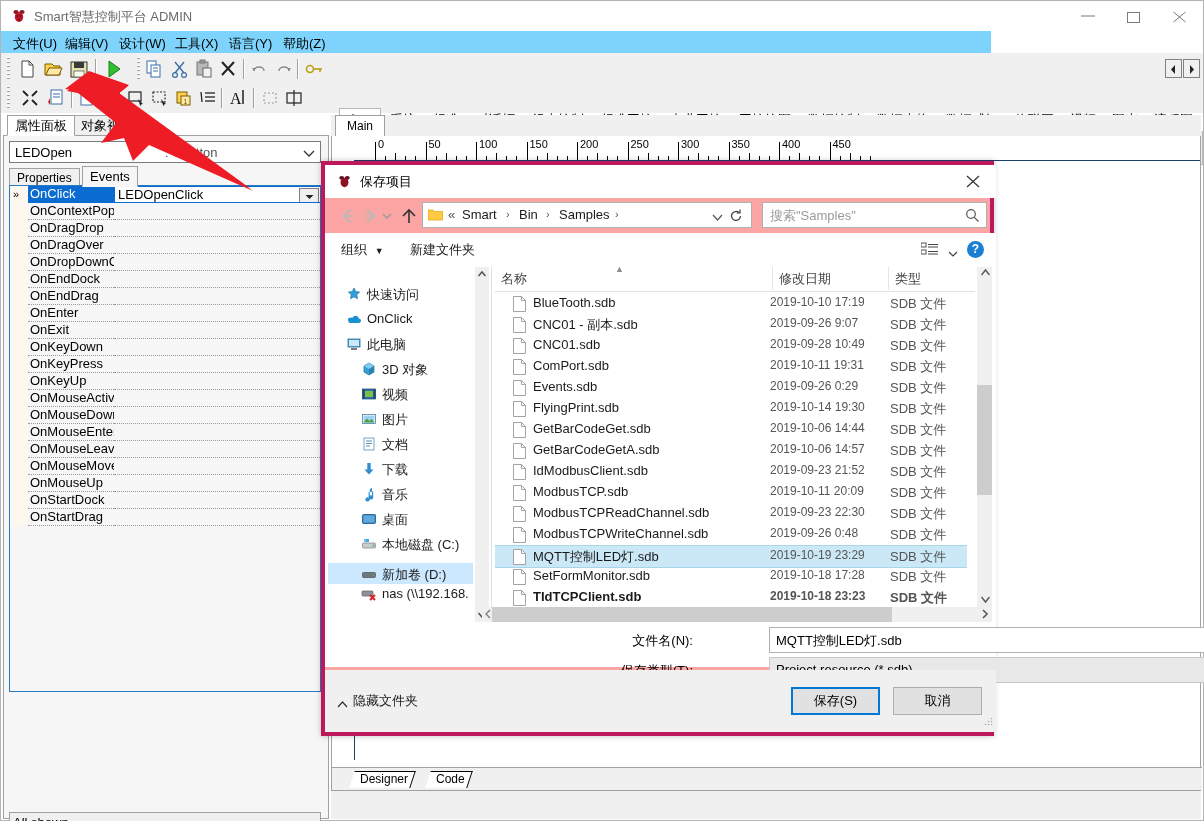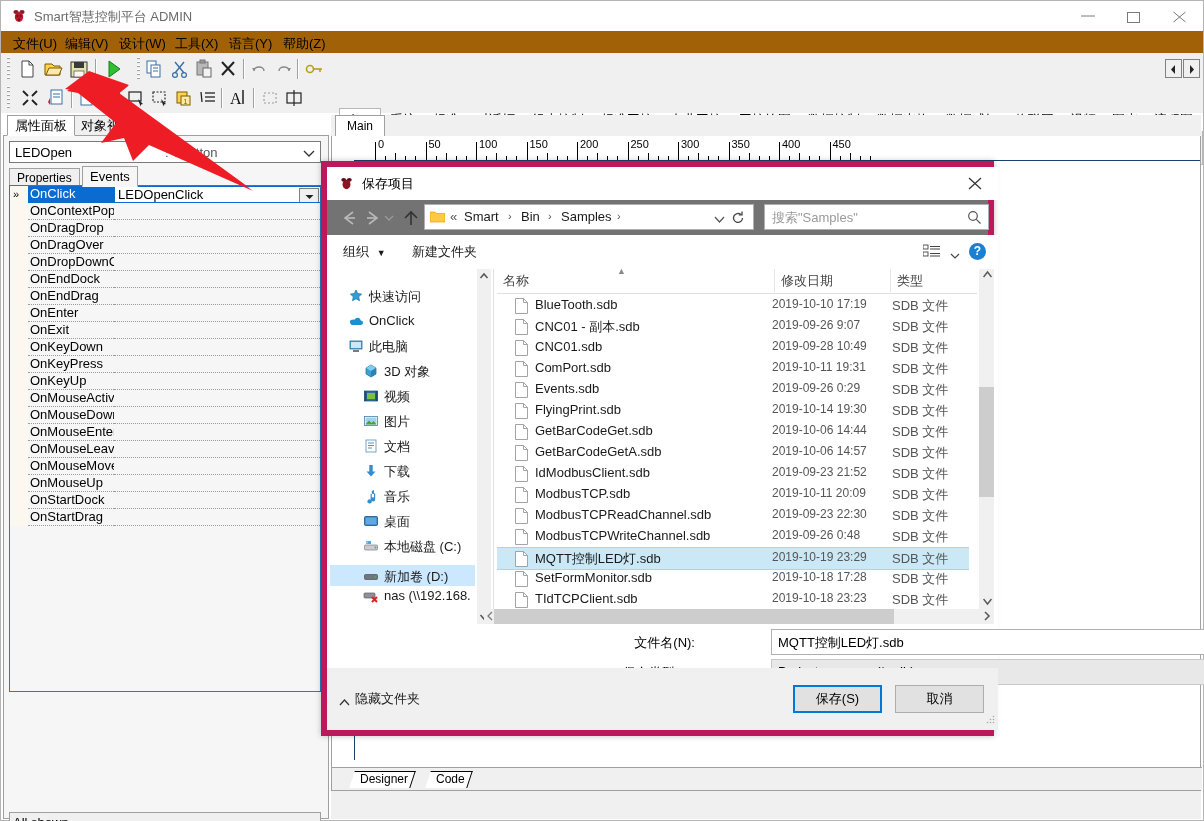--- a/index.html
+++ b/index.html
@@ -15,21 +15,21 @@
   
   .titlebar{position:absolute;left:0;top:0;width:1202px;height:30px;background:#ffffff;}
   .title-icon{position:absolute;left:10px;top:7px;width:16px;height:16px;}
   .title-text{position:absolute;left:33px;top:7px;font-size:13px;color:#6b6b6b;
       font-family:"Liberation Sans",sans-serif;white-space:nowrap;}
   .winbtn{position:absolute;top:0;width:46px;height:30px;cursor:default;}
   .winbtn svg{position:absolute;left:15px;top:10px;}
   .wb-min{right:92px;} .wb-max{right:46px;} .wb-close{right:0;}
 
   
-  .menubar{position:absolute;left:0;top:30px;width:1202px;height:22px;background:#a16207;}
+  .menubar{position:absolute;left:0;top:30px;width:990px;height:22px;background:#7dd3fc;}
   .menu-item{position:absolute;top:3px;font-size:13px;color:#000;white-space:nowrap;
       padding:1px 4px;cursor:default;font-family:"Liberation Sans",sans-serif;}
 
   
   .tb-area{position:absolute;left:0;top:52px;width:1202px;height:60px;background:#f0f0f0;}
   .tb-band{position:absolute;background:#f0f0f0;border:1px solid #f0f0f0;}
   .grip{position:absolute;width:3px;height:22px;
      background:repeating-linear-gradient(to bottom,#fff 0 1px,#a0a0a0 1px 2px,transparent 2px 4px);}
   .tbtn{position:absolute;width:26px;height:26px;box-sizing:border-box;cursor:default;}
   .tsep{position:absolute;width:1px;height:20px;background:#a0a0a0;}
@@ -107,22 +107,22 @@
   .vruler{position:absolute;left:0;top:24px;width:22px;height:600px;background:#ffffff;
      border-right:1px solid #1d3f6e;}
   .bottabs{position:absolute;left:0;bottom:0;width:870px;height:22px;background:#f0f0f0;
      border-top:1px solid #a0a0a0;}
   .btab{position:absolute;top:3px;height:16px;line-height:15px;font-size:12px;padding:0 4px 0 8px;
      background:#fff;border-top:1px solid #000;border-right:1px solid #000;cursor:default;
      transform:skewX(-18deg);}
   .btab span{display:inline-block;transform:skewX(18deg);}
 
   
-  .dlg{position:absolute;left:320px;top:160px;width:673px;height:575px;background:#737373;
-     border:6px solid #be185d;box-sizing:border-box;box-shadow:0 0 6px rgba(0,0,0,.25);}
+  .dlg{position:absolute;left:320px;top:160px;width:673px;height:575px;background:#fca5a5;
+     border:4px solid #be185d;box-sizing:border-box;box-shadow:0 0 6px rgba(0,0,0,.25);}
   .dlg-title{position:absolute;left:0;top:0;width:671px;height:33px;background:#ffffff;}
   .dlg-ico{position:absolute;left:12px;top:9px;width:15px;height:15px;}
   .dlg-ttext{position:absolute;left:35px;top:8px;font-size:13px;color:#000;}
   .dlg-close{position:absolute;right:0;top:0;width:44px;height:31px;cursor:default;}
   .dlg-close svg{position:absolute;left:14px;top:10px;}
 
   .navrow{position:absolute;left:0;top:33px;width:671px;height:35px;}
   .nav-ico{position:absolute;top:6px;width:24px;height:24px;cursor:default;}
   .crumbbar{position:absolute;left:97px;top:4px;width:330px;height:26px;background:#fff;
      border:1px solid #b0b0b0;box-sizing:border-box;}
@@ -1145,21 +1145,21 @@
             </div>
             <div class="frow" style="top: 299px;">
               <span class="fico"><svg width="13" height="16">
                   <path d="M0.5 0.5h8l4 4v11h-12z" fill="#fff" stroke="#9a9a9a" stroke-width="0.9"></path>
                   <path d="M8.5 0.5v4h4" fill="none" stroke="#9a9a9a" stroke-width="0.9"></path>
                 </svg></span>
               <span class="fname">SetFormMonitor.sdb</span>
               <span class="fdate">2019-10-18 17:28</span>
               <span class="ftype">SDB 文件</span>
             </div>
-            <div class="frow" style="top: 320px;">
+            <div class="frow" style="top: 320px; font-weight: bold;">
               <span class="fico"><svg width="13" height="16">
                   <path d="M0.5 0.5h8l4 4v11h-12z" fill="#fff" stroke="#9a9a9a" stroke-width="0.9"></path>
                   <path d="M8.5 0.5v4h4" fill="none" stroke="#9a9a9a" stroke-width="0.9"></path>
                 </svg></span>
               <span class="fname">TIdTCPClient.sdb</span>
               <span class="fdate">2019-10-18 23:23</span>
               <span class="ftype">SDB 文件</span>
             </div>
           </div>
       </div>

